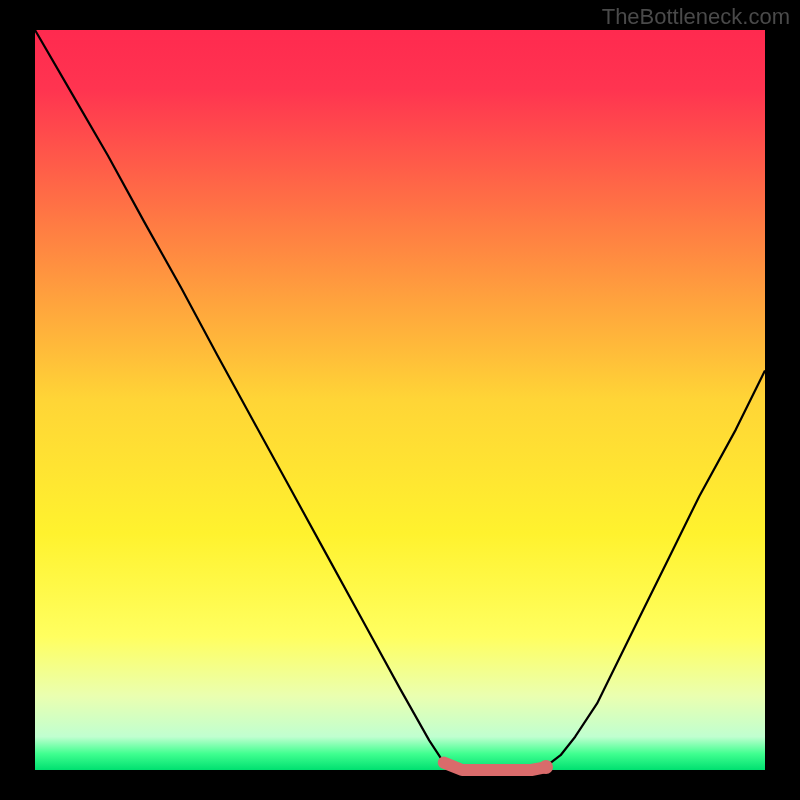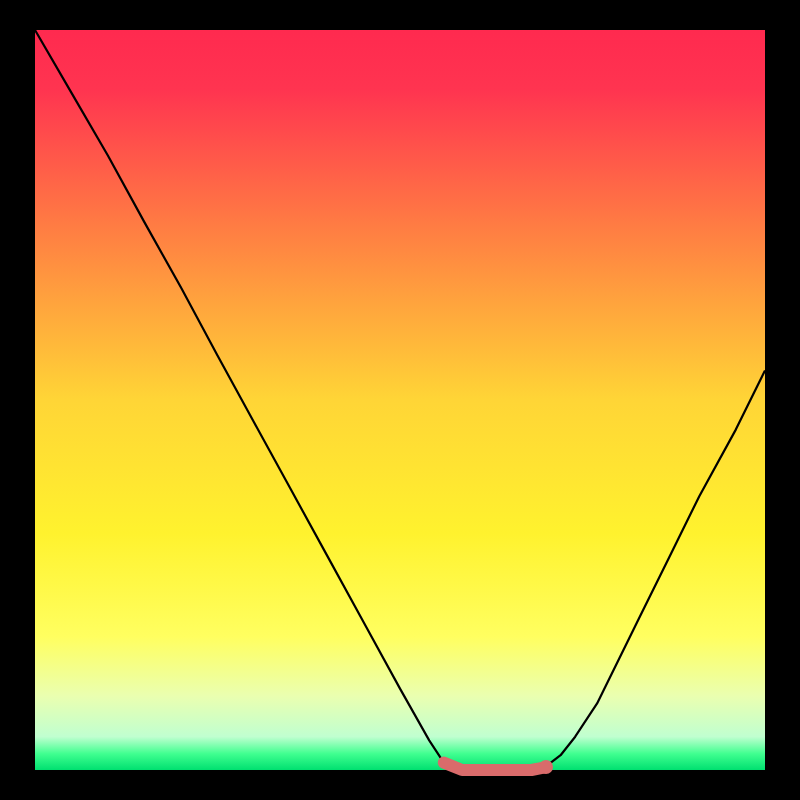--- a/index.html
+++ b/index.html
@@ -28,20 +28,21 @@
   svg {
     position: absolute;
     top: 0;
     left: 0;
   }
 </style>
 </head>
 <body>
 
 <div class="container">
+  <div class="watermark">TheBottleneck.com</div>
   <svg id="chart-svg" width="800" height="800" viewBox="0 0 800 800">
       <defs>
         <linearGradient id="bg-grad" x1="0" y1="0" x2="0" y2="1">
           <stop offset="0%" stop-color="#ff2a4f"></stop>
           <stop offset="8%" stop-color="#ff3450"></stop>
           <stop offset="28.000000000000004%" stop-color="#ff8242"></stop>
           <stop offset="50%" stop-color="#ffd536"></stop>
           <stop offset="68%" stop-color="#fff22e"></stop>
           <stop offset="82%" stop-color="#ffff60"></stop>
           <stop offset="90%" stop-color="#eaffb0"></stop>

